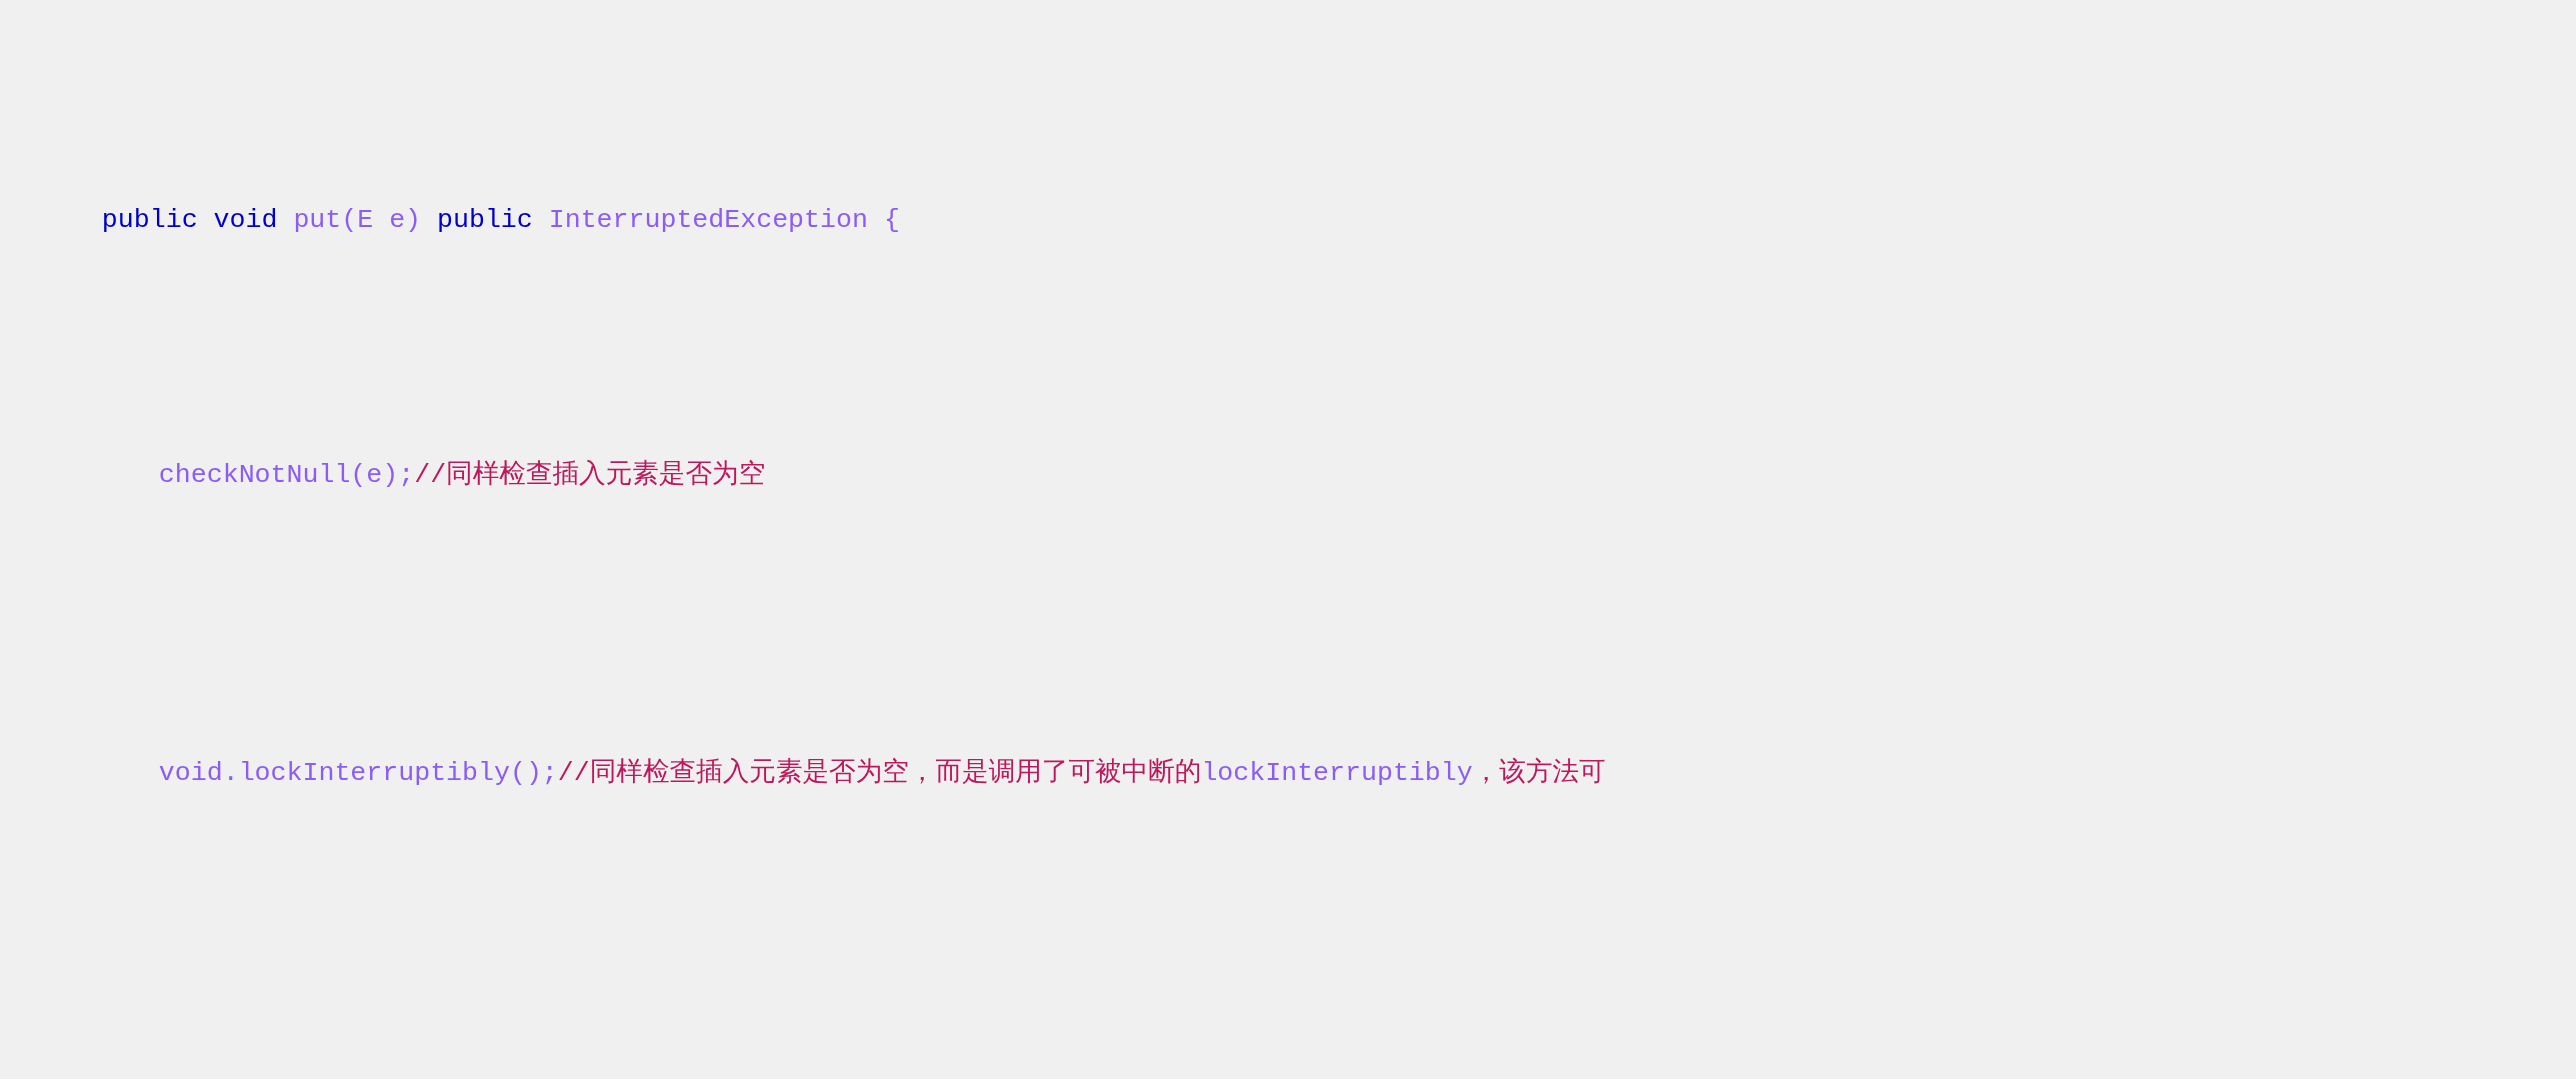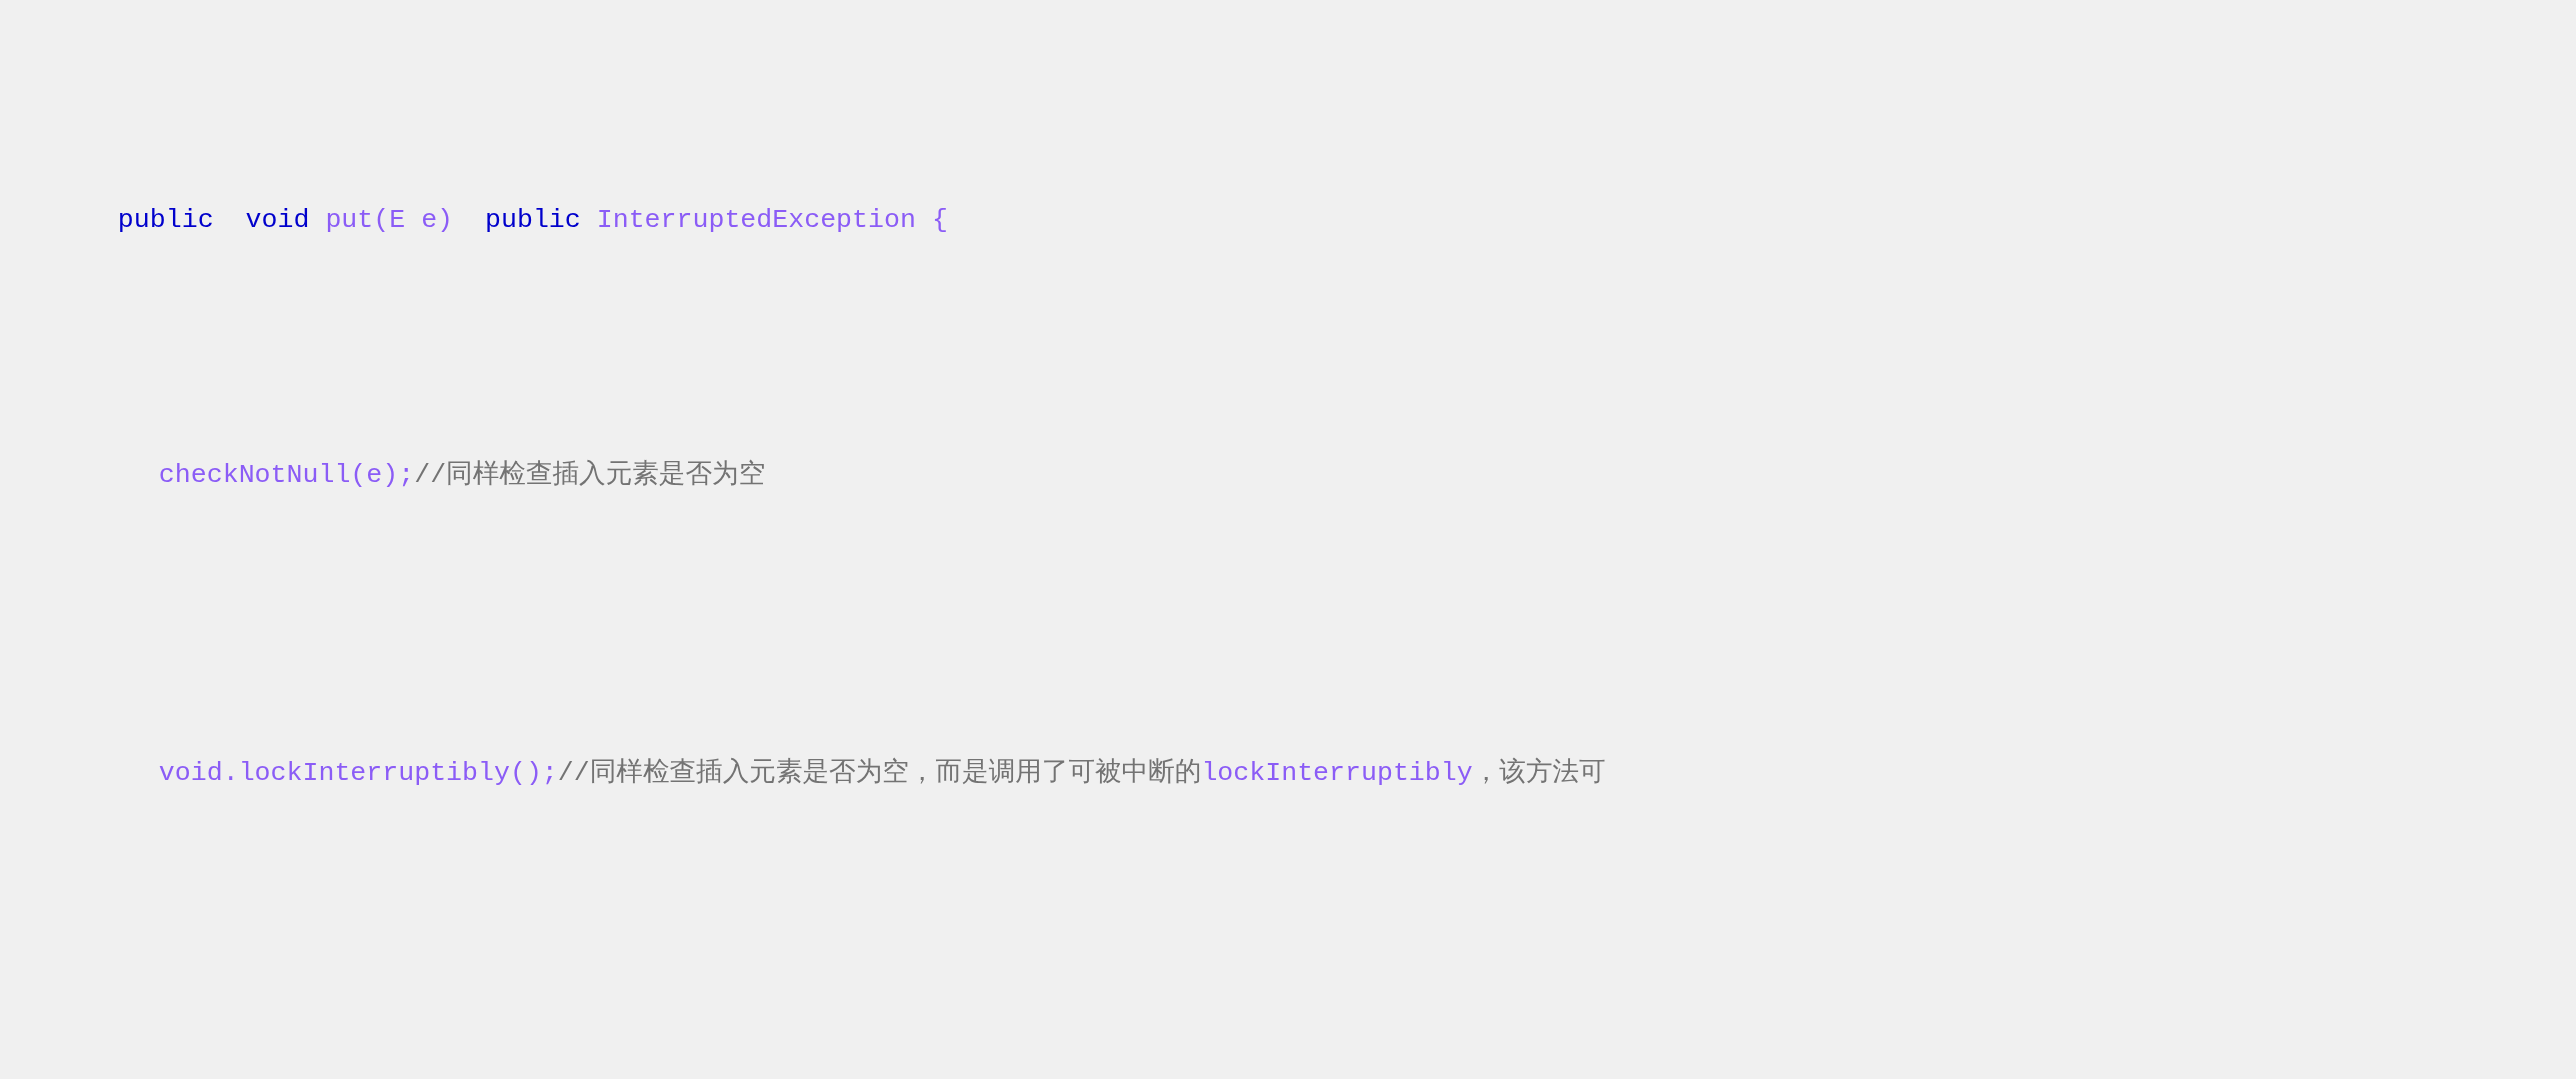--- a/index.html
+++ b/index.html
@@ -24,25 +24,24 @@
     }
 
     .line {
       display: block;
       min-height: 1.6em;
     }
 
     .keyword {
       color: #0000cc;
       font-weight: normal;
-      margin-left: 16px;
     }
 
     .comment {
-      color: #737373;
+      color: #be185d;
     }
 
     .normal {
       color: #8b5cf6;
     }
 
     .indent1 { padding-left: 57px; }
   </style>
 </head>
 <body>

